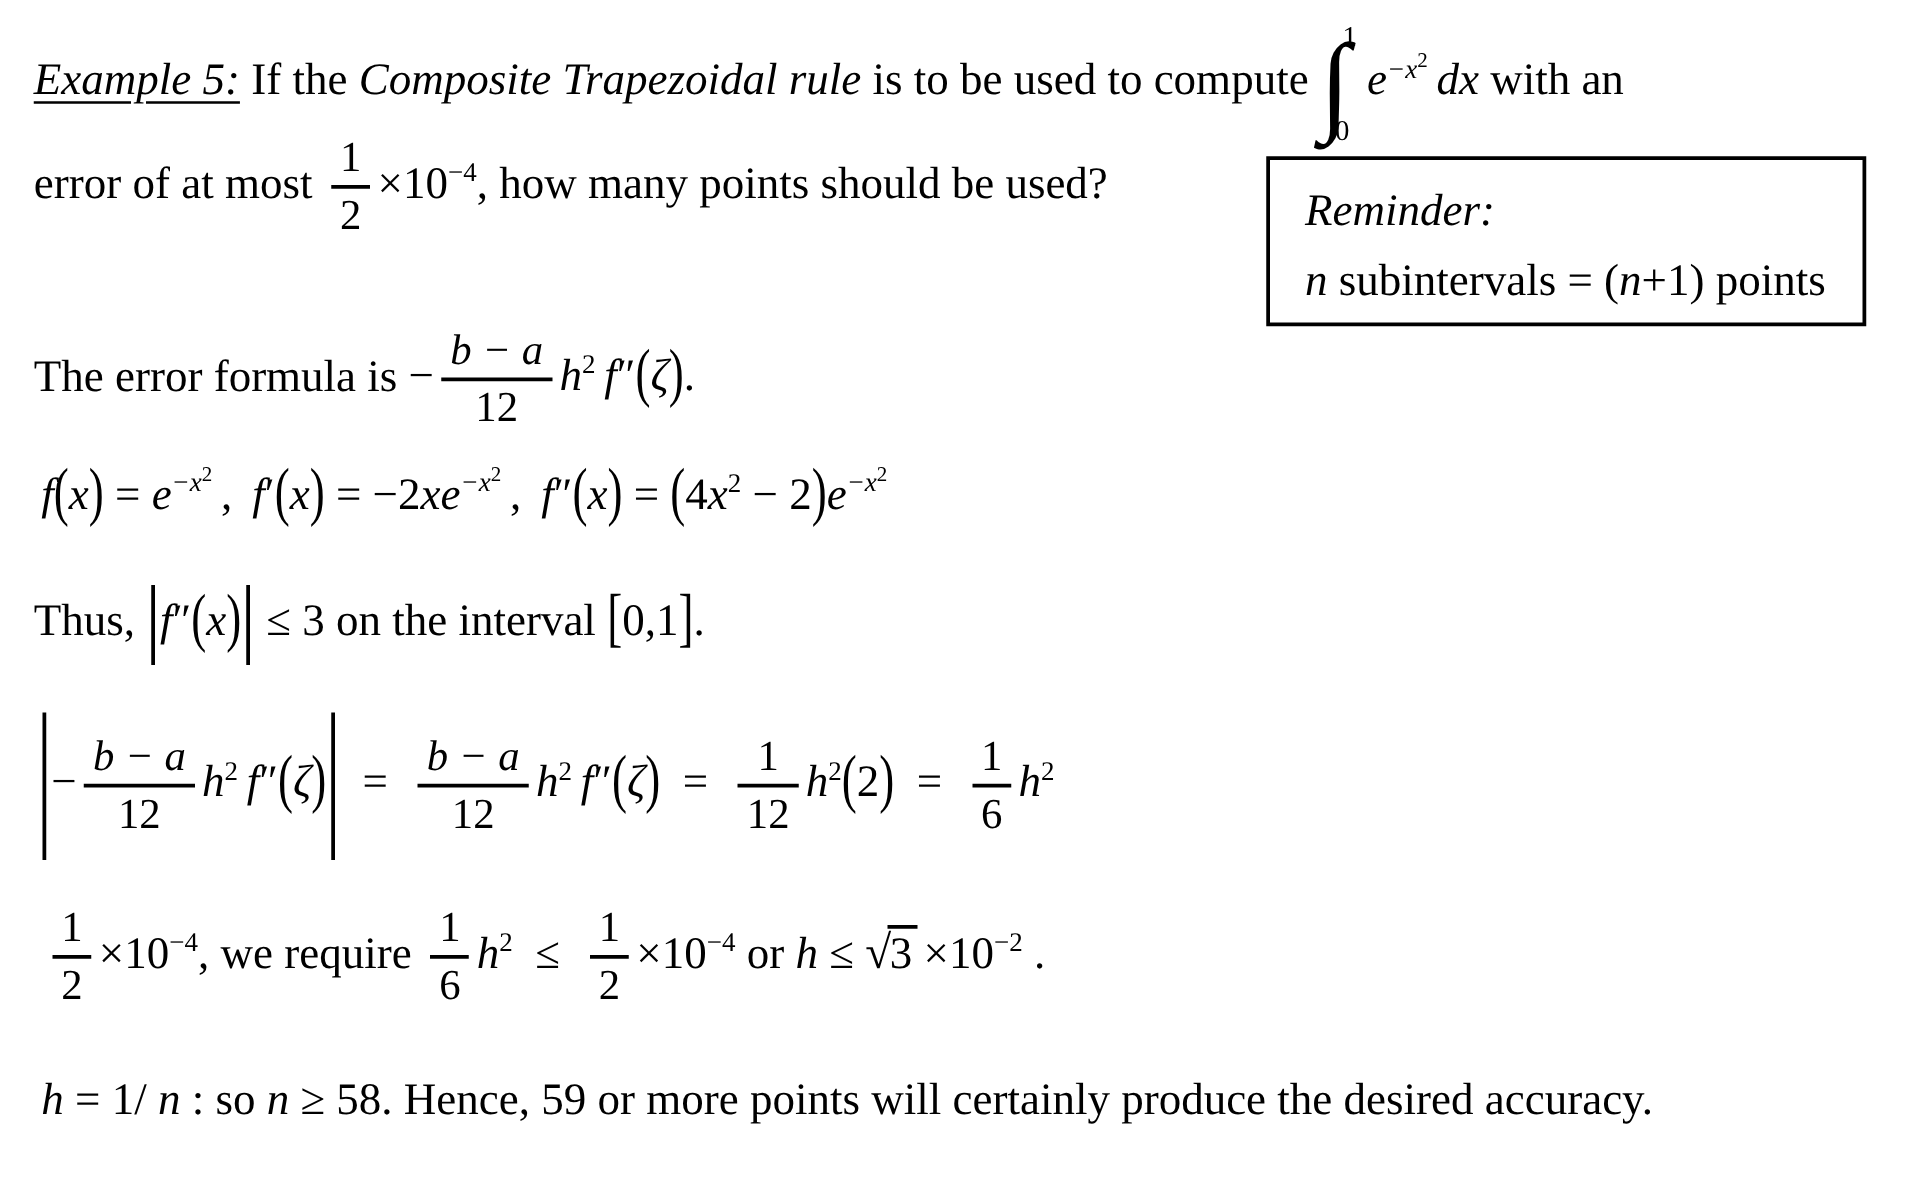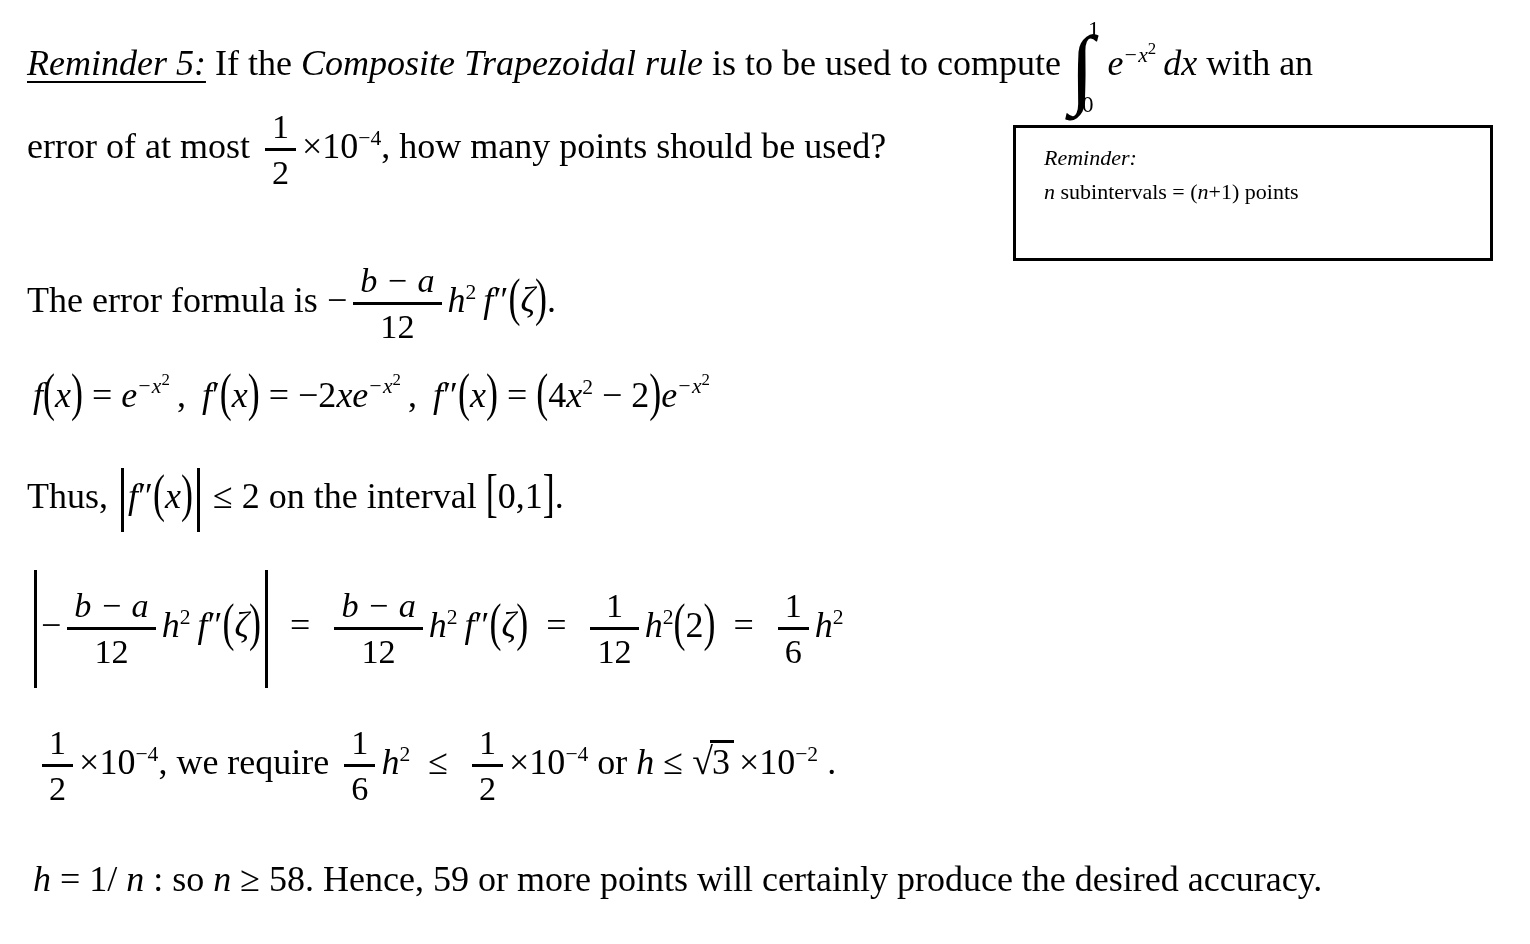--- a/index.html
+++ b/index.html
@@ -41,29 +41,29 @@
   .sqrt .rad { font-size:105%; }
   .sqrt .cand { display:inline-block; border-top:3px solid #000; padding:0 4px 0 2px; margin-left:-3px; line-height:1.1; }
 
   .mx  { margin:0 9px; }
   .cm  { margin:0 7px; }
   .fsp { margin-left:7px; }
   .hsp { margin-left:5px; }
 
   
   .reminder { position:absolute; left:1013px; top:125px; width:480px; height:136px;
-              border:3px solid #000; padding:13px 0 0 28px; font-size:22px; line-height:1.55; }
+              border:3px solid #000; padding:13px 0 0 28px; font-size:36px; line-height:1.55; }
 </style>
 </head>
 <body>
 
 <div class="page">
 
   <div class="line" style="left:27px;top:18px;">
-    <span class="it u">Reminder 5:</span>
+    <span class="it u">Example 5:</span>
     <span>If the</span>
     <span class="it">Composite Trapezoidal rule</span>
     <span>is to be used to compute</span>
     <span><span class="int-sign">∫</span><span class="int-limits">
           <span class="int-upper">1</span>
           <span class="int-lower">0</span>
         </span><span class="it">e</span><span class="sup"><span class="it">−x</span><span class="sup">2</span></span><span class="it fsp">dx</span></span>
     <span>with an</span>
   </div>
 
@@ -90,21 +90,21 @@
     <span>=</span>
     <span><span>−2</span><span class="it">x</span><span class="it">e</span><span class="sup"><span class="it">−x</span><span class="sup">2</span></span></span><span class="cm">,</span>
     <span><span class="it">f</span><span>″</span><span class="bp">(</span><span class="it">x</span><span class="bp">)</span></span>
     <span>=</span>
     <span><span class="bp">(</span><span>4</span><span class="it">x</span><span class="sup">2</span><span> − 2</span><span class="bp">)</span><span class="it">e</span><span class="sup"><span class="it">−x</span><span class="sup">2</span></span></span>
   </div>
 
   <div class="line" style="left:27px;top:468px;">
     <span>Thus,</span>
     <span><span class="vbar sm"></span><span class="it">f</span><span>″</span><span class="bp">(</span><span class="it">x</span><span class="bp">)</span><span class="vbar sm"></span></span>
-    <span>≤ 2  on the interval</span>
+    <span>≤ 3  on the interval</span>
     <span><span class="bb">[</span><span>0,1</span><span class="bb">]</span><span>.</span></span>
   </div>
 
   <div class="line" style="left:30px;top:570px;">
     <span><span class="vbar lg"></span><span>−</span><span class="frac"><span class="num it">b − a</span><span class="den">12</span></span><span class="it">h</span><span class="sup">2</span><span class="it fsp">f</span><span>″</span><span class="bp">(</span><span class="it">ζ</span><span class="bp">)</span><span class="vbar lg"></span></span>
     <span class="mx">=</span>
     <span><span class="frac"><span class="num it">b − a</span><span class="den">12</span></span><span class="it">h</span><span class="sup">2</span><span class="it fsp">f</span><span>″</span><span class="bp">(</span><span class="it">ζ</span><span class="bp">)</span></span>
     <span class="mx">=</span>
     <span><span class="frac"><span class="num">1</span><span class="den">12</span></span><span class="it">h</span><span class="sup">2</span><span class="bp">(</span><span>2</span><span class="bp">)</span></span>
     <span class="mx">=</span>

